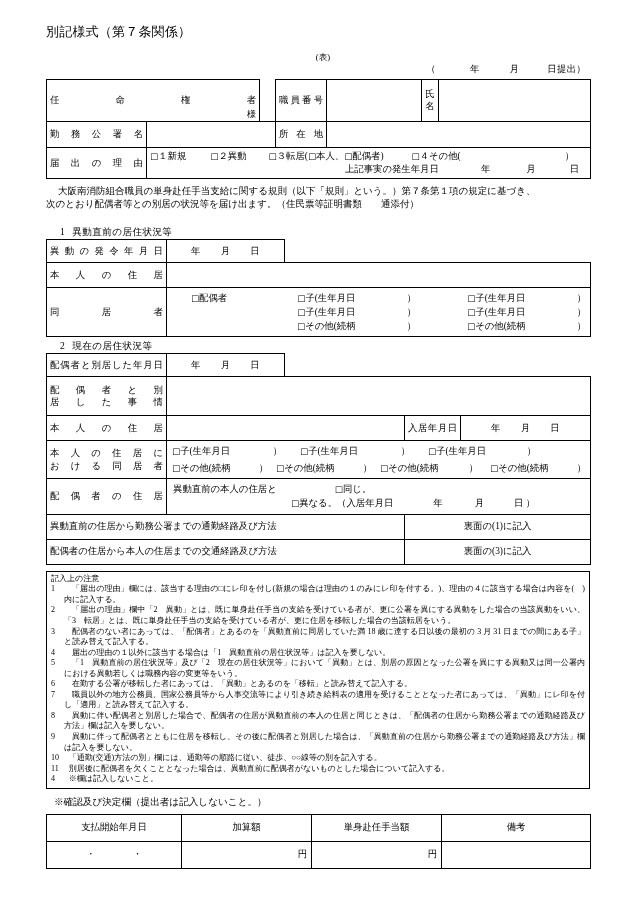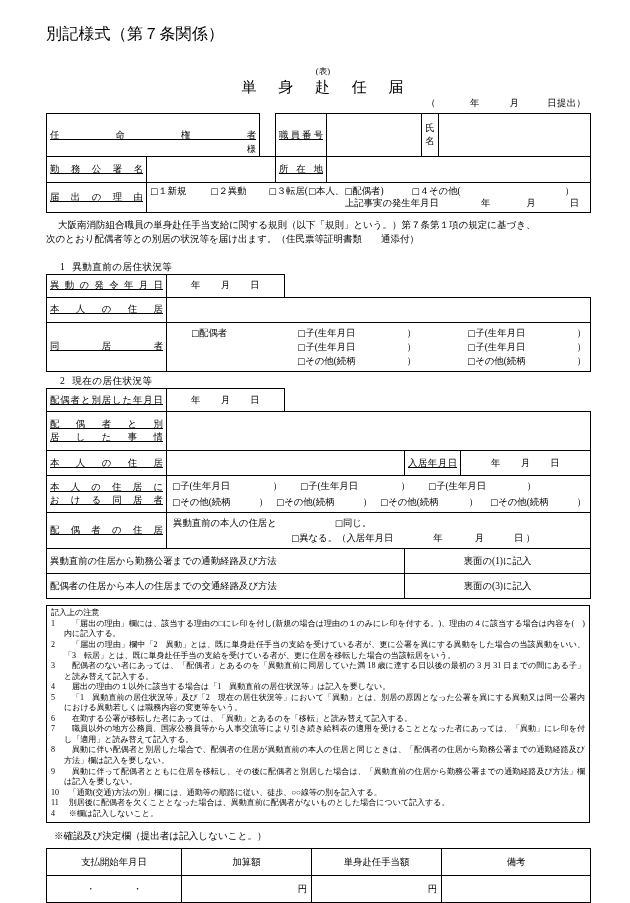--- a/index.html
+++ b/index.html
@@ -19,23 +19,23 @@
   .page {
     position: relative;
     width: 630px;
     height: 903px;
     box-sizing: border-box;
     padding: 24px 40px 0 46px;
   }
 
   
   .form-code {
-    font-size: 16px;
+    font-size: 13px;
     letter-spacing: 0.2px;
-    margin: 0 0 22px 0;
+    margin: 0 0 12px 0;
   }
   .title-block {
     text-align: center;
     margin: 0 0 1px 0;
   }
   .title-sub {
     font-size: 8.6px;
     margin: 0 0 1px 0;
     padding-left: 10px;
   }
@@ -68,21 +68,20 @@
     font-size: 9.4px;
     vertical-align: middle;
     line-height: 1.35;
   }
   td.lbl {
     text-align: justify;
     text-align-last: justify;
     padding-left: 4px;
     padding-right: 4px;
     white-space: nowrap;
-    text-decoration: underline;
   }
   td.lbl-c { text-align: center; }
   td.lbl-l { text-align: left; }
   td.nb { border: none; }
   .h18 { height: 18px; }
   .h20 { height: 20px; }
 
   
   .tbl-ident td { height: 21px; }
   .cell-nin {
@@ -219,21 +218,20 @@
 </style>
 </head>
 <body>
 
 <div class="page">
 
   <div class="form-code">別記様式（第７条関係）</div>
 
   <div class="title-block">
     <div class="title-sub">(表)</div>
-    <div class="title-main">単 身 赴 任 届</div>
   </div>
 
   <div class="submit-date">
     <span>（</span><span class="sp-y"></span><span>年</span><span class="sp-m"></span><span>月</span><span class="sp-d"></span><span>日提出）</span>
   </div>
 
   <table class="frm tbl-ident">
     <colgroup>
       <col style="width:100px">
         <col style="width:113px">

